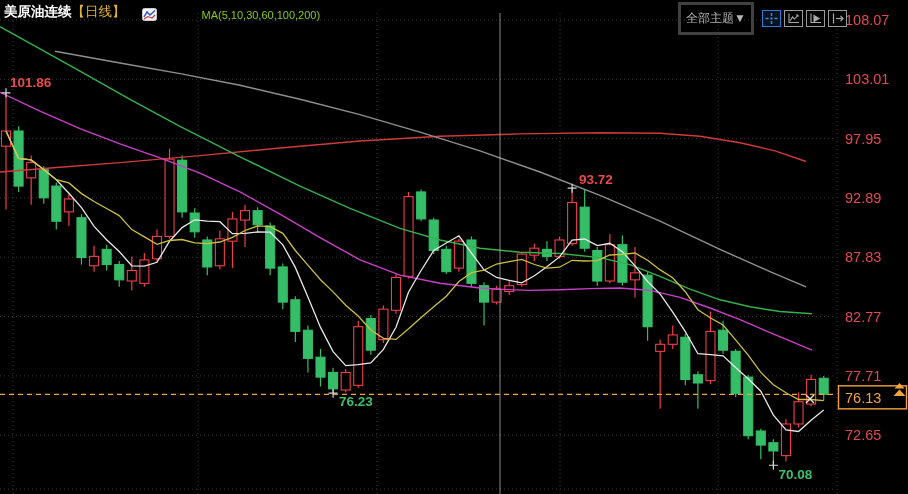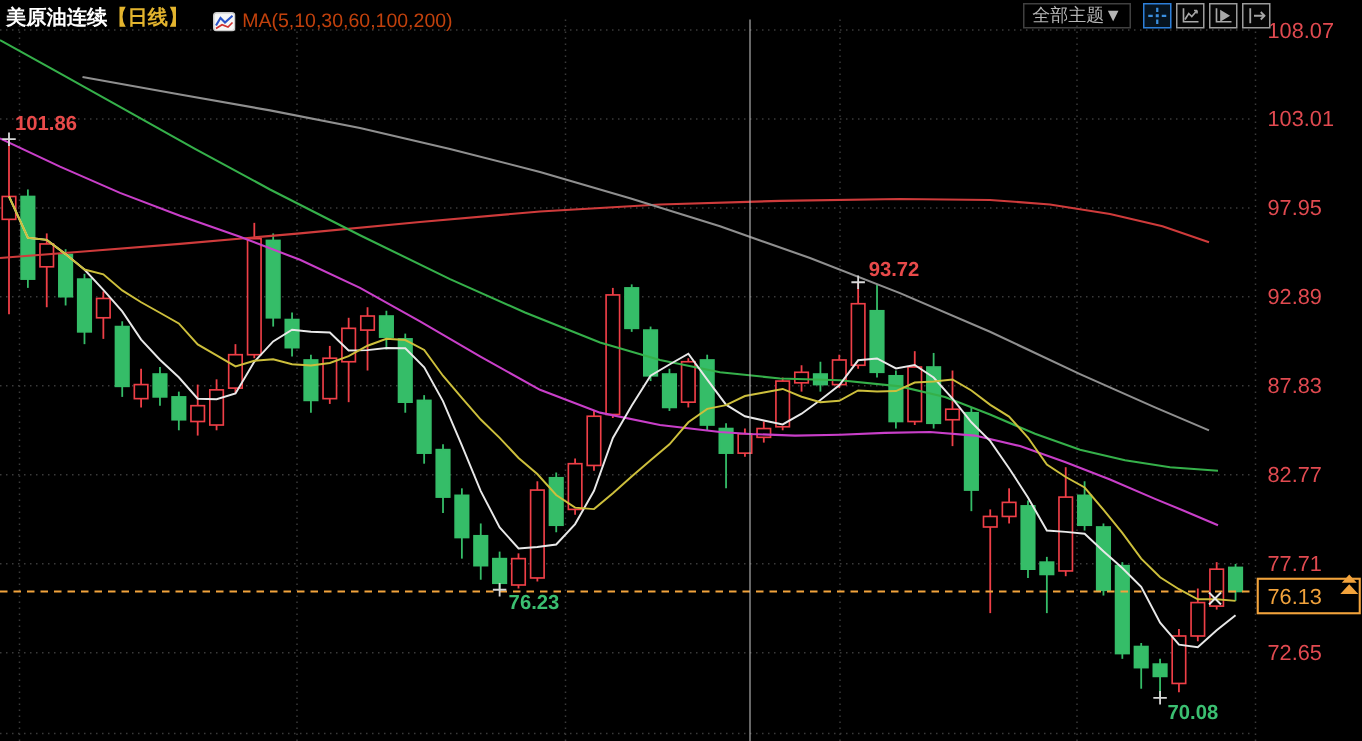--- a/index.html
+++ b/index.html
@@ -2,26 +2,26 @@
 <html><head>
 <meta charset="utf-8">
 <style>
   html,body{margin:0;padding:0;background:#000;}
   .app{position:relative;width:908px;height:494px;background:#000;overflow:hidden;
        font-family:"Liberation Sans",sans-serif;}
   #chart{position:absolute;left:0;top:0;}
   .header{position:absolute;left:0;top:0;width:908px;height:21px;display:flex;
           align-items:flex-end;font-size:12px;white-space:nowrap;}
   .title{color:#ffffff;font-weight:bold;font-size:13.5px;margin-left:4px;}
-  .period{color:#e3b42e;font-weight:bold;font-size:13.5px;}
+  .period{color:#e3b42e;font-weight:normal;font-size:13.5px;}
   .ind-icon{display:inline-flex;margin-left:16px;margin-right:5px;}
-  .ma-settings{color:#c2410c;margin-right:9px;font-size:13px;}
+  .ma-settings{color:#84cc16;margin-right:9px;font-size:11px;margin-left:40px;}
   #ma-values span{margin-right:10px;font-size:12.5px;}
   .right{position:absolute;right:61px;top:2px;display:flex;align-items:center;}
-  .dropdown{border:1px solid #404040;color:#b5b5b5;padding:0 5px;height:15px;
+  .dropdown{border:3px solid #404040;color:#b5b5b5;padding:6px 5px;height:15px;
             line-height:15px;font-size:12px;margin-right:5px;}
   .tool{width:17px;height:15px;border:1px solid #9b9b9b;display:inline-flex;
         align-items:center;justify-content:center;margin-left:3px;background:#050505;}
   .tool.active{border-color:#2d7fd9;background:#06131f;}
 </style>
 </head>
 <body>
 
 <div class="app">
   <svg id="chart" width="908" height="494">

